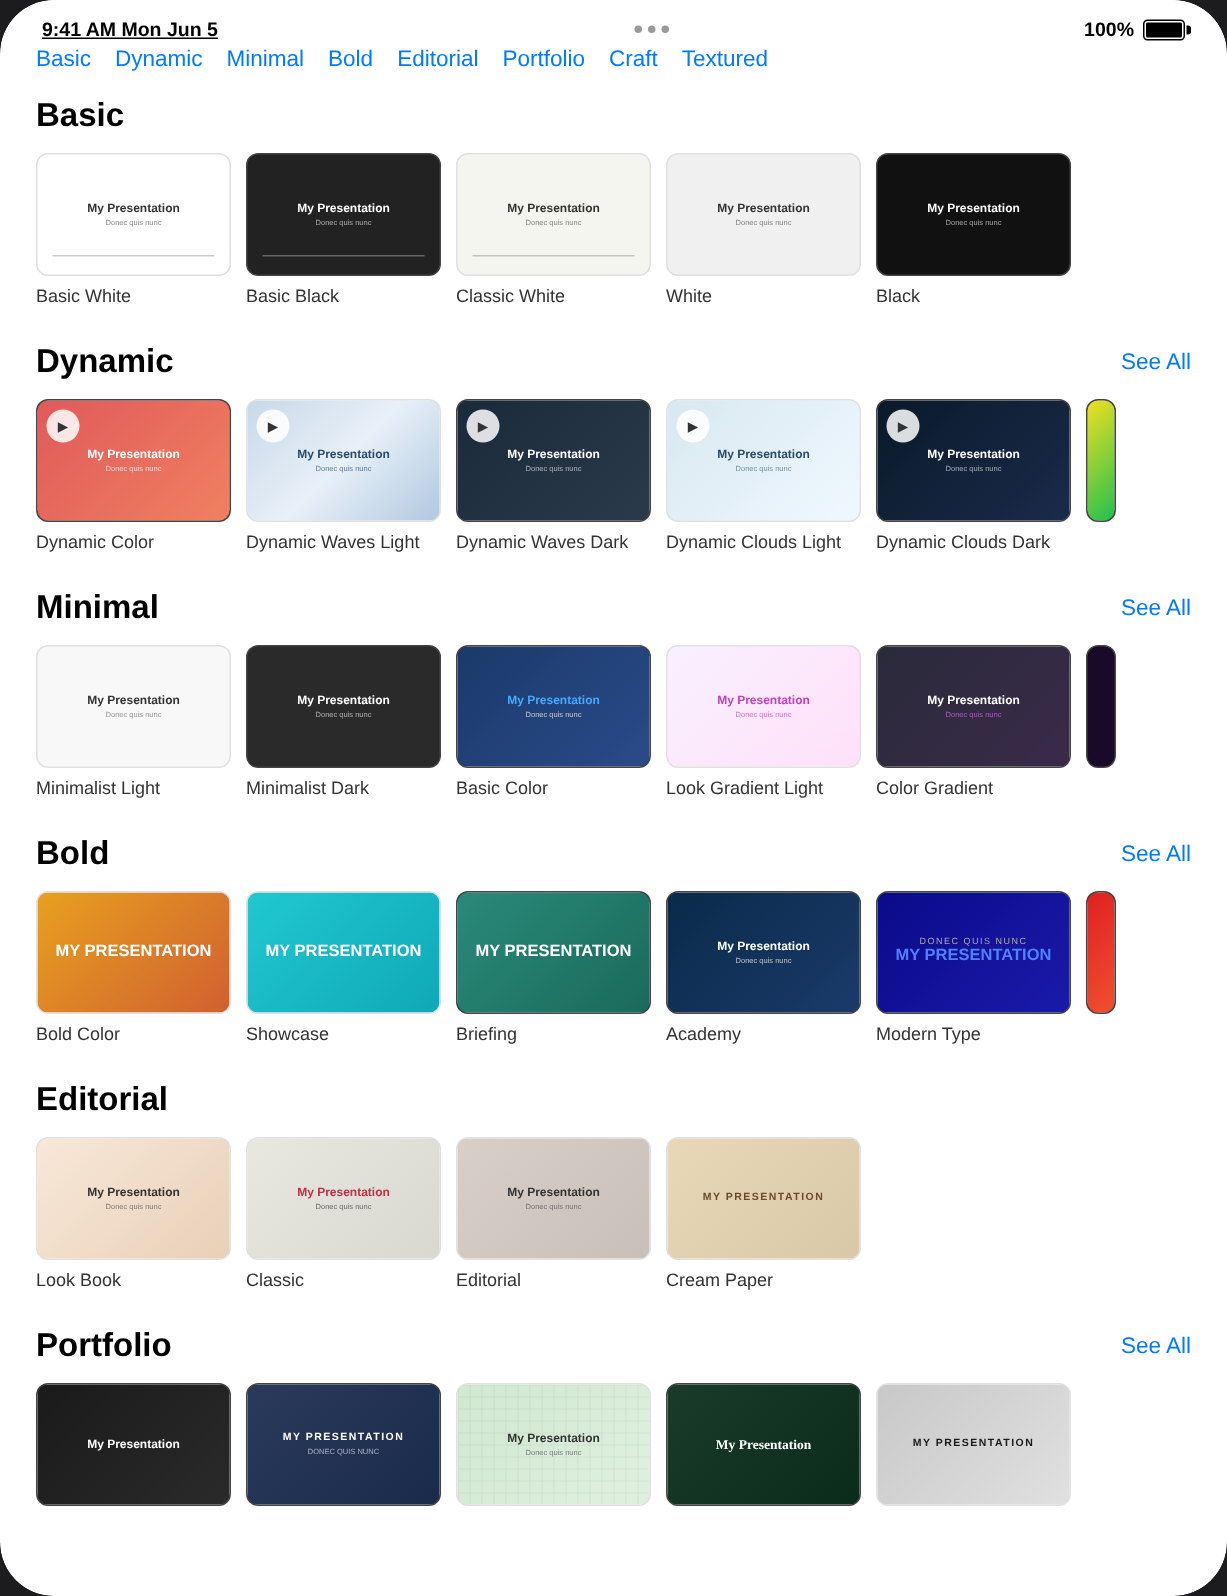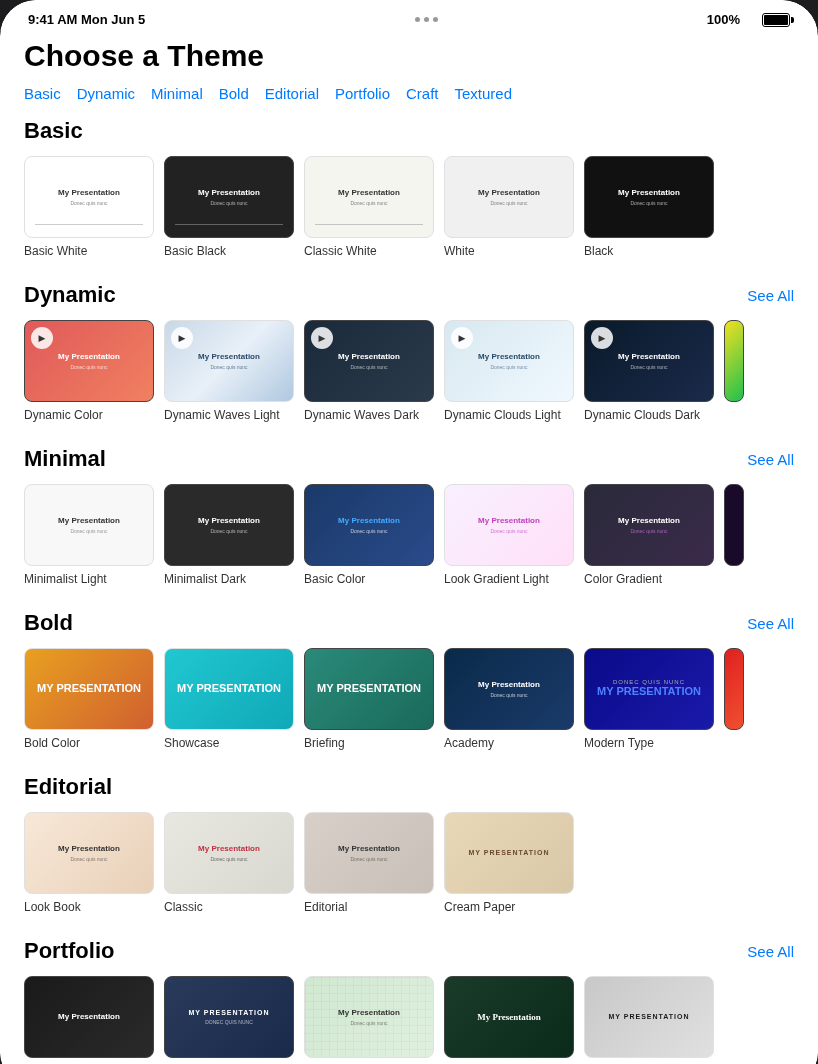--- a/index.html
+++ b/index.html
@@ -23,24 +23,24 @@
     
     .status-bar {
       background: #fff;
       display: flex;
       justify-content: space-between;
       align-items: center;
       padding: 12px 28px 4px;
       font-size: 13px;
       font-weight: 600;
     }
-    .status-time { font-size: 13px; font-weight: 700; color: #000; }
+    .status-time { font-size: 13px; font-weight: 700; color: #000; text-decoration: underline; }
     .status-dots { display: flex; gap: 4px; }
     .status-dot { width: 5px; height: 5px; background: #999; border-radius: 50%; }
-    .status-right { display: flex; align-items: center; gap: 22px; font-size: 13px; font-weight: 600; color: #000; }
+    .status-right { display: flex; align-items: center; gap: 6px; font-size: 13px; font-weight: 600; color: #000; }
     .battery-icon {
       width: 28px; height: 14px; border: 1.5px solid #000; border-radius: 3px; position: relative;
       display: flex; align-items: center; padding: 1px;
     }
     .battery-icon::after {
       content: ''; position: absolute; right: -5px; top: 50%; transform: translateY(-50%);
       width: 3px; height: 6px; background: #000; border-radius: 0 2px 2px 0;
     }
     .battery-fill { background: #000; height: 100%; width: 100%; border-radius: 1px; }
     
@@ -230,21 +230,20 @@
     </div>
     <div class="status-right">
       <span>100%</span>
       <div class="battery-icon">
         <div class="battery-fill"></div>
       </div>
     </div>
   </div>
 
 
-  <div class="page-title">Choose a Theme</div>
 
   <div class="category-tabs">
     <span class="tab">Basic</span>
     <span class="tab">Dynamic</span>
     <span class="tab">Minimal</span>
     <span class="tab">Bold</span>
     <span class="tab">Editorial</span>
     <span class="tab">Portfolio</span>
     <span class="tab">Craft</span>
     <span class="tab">Textured</span>

